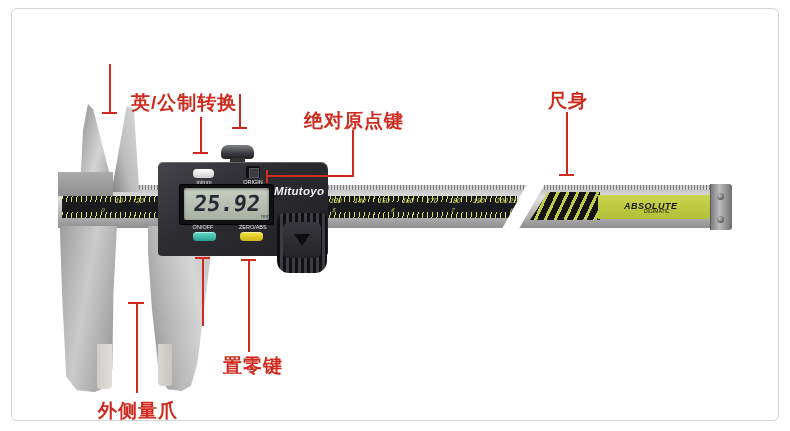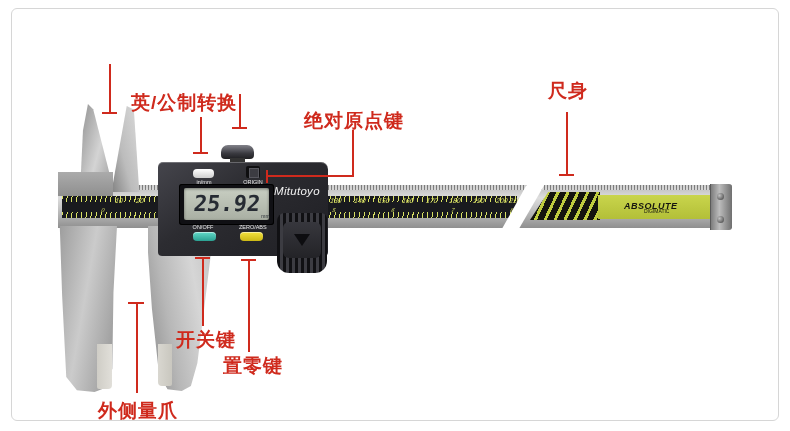--- a/index.html
+++ b/index.html
@@ -62,21 +62,21 @@
         box-shadow:inset 0 1px 0 rgba(255,255,255,.25);}
   .screw-cap{left:221px;top:145px;width:33px;height:14px;border-radius:7px 7px 4px 4px;
         background:linear-gradient(#82828a,#3a3a40 60%,#1f1f22);}
   .screw-base{left:230px;top:158px;width:15px;height:6px;background:#333;}
   .btn-inmm{left:193px;top:169px;width:21px;height:9px;border-radius:4px;
         background:linear-gradient(#ffffff,#cfcfcf);}
   .origin-rec{left:246px;top:166px;width:14px;height:12px;border-radius:2px;background:#0e0e10;}
   .origin-knob{left:249px;top:168px;width:8px;height:8px;background:#3c3c42;border:1px solid #57575e;}
   .tinylbl{position:absolute;color:#e8e8e8;font-size:10px;text-align:center;
         transform:scale(.55);transform-origin:center top;white-space:nowrap;}
-  .brand{left:274px;top:185px;width:52px;color:#f2f2f2;font-size:11.5px;font-weight:normal;
+  .brand{left:274px;top:185px;width:52px;color:#f2f2f2;font-size:11.5px;font-weight:bold;
         font-style:italic;letter-spacing:.3px;}
   .lcd-bezel{left:179px;top:184px;width:95px;height:41px;border-radius:3px;background:#101014;
         box-shadow:inset 0 0 0 1px #000;}
   .lcd{left:184px;top:188px;width:85px;height:32px;border-radius:2px;
         background:linear-gradient(#c8cec2,#a9afa3);box-shadow:inset 0 1px 3px rgba(0,0,0,.45);}
   .lcd-val{position:absolute;right:9px;top:3px;font-family:"DejaVu Sans Mono",monospace;
         font-weight:bold;font-size:22px;color:#262b33;transform:skewX(-7deg);}
   .lcd-unit{position:absolute;right:-1px;bottom:1px;font-size:10px;color:#262b33;
         transform:scale(.5);transform-origin:right bottom;}
   .btn-on{left:193px;top:232px;width:23px;height:9px;border-radius:4px;
@@ -184,18 +184,17 @@
   <div class="abs lh" style="left:559px;top:174px;width:15px"></div>
   <div class="abs lv" style="left:202px;top:258px;height:68px"></div>
   <div class="abs lh" style="left:195px;top:257px;width:15px"></div>
   <div class="abs lv" style="left:248px;top:260px;height:92px"></div>
   <div class="abs lh" style="left:241px;top:259px;width:15px"></div>
   <div class="abs lv" style="left:136px;top:303px;height:90px"></div>
   <div class="abs lh" style="left:128px;top:302px;width:16px"></div>
 
   <div class="anno" style="left:304px;top:108px">绝对原点键</div>
   <div class="anno" style="left:131px;top:90px">英/公制转换</div>
-  <div class="anno" style="left:548px;top:78px">尺身</div>
-  <div class="anno" style="left:176px;top:327px">开关键</div>
+  <div class="anno" style="left:548px;top:88px">尺身</div>
   <div class="anno" style="left:98px;top:398px">外侧量爪</div>
   <div class="anno" style="left:223px;top:353px">置零键</div>
 
 </div>
 
 </body></html>

